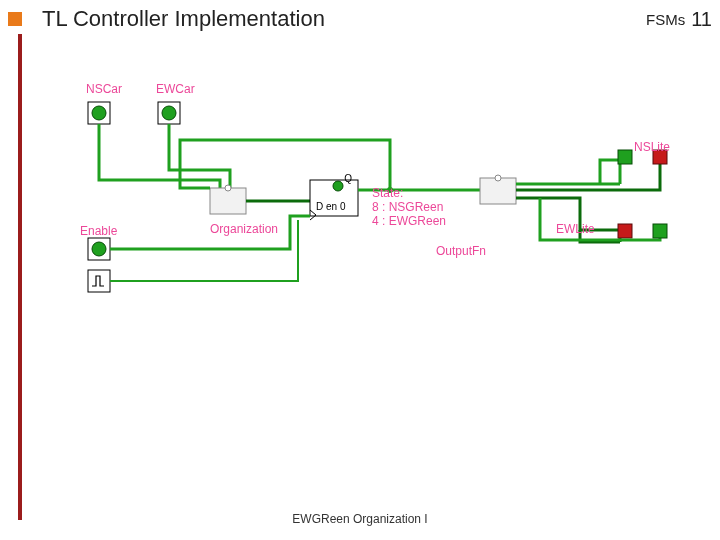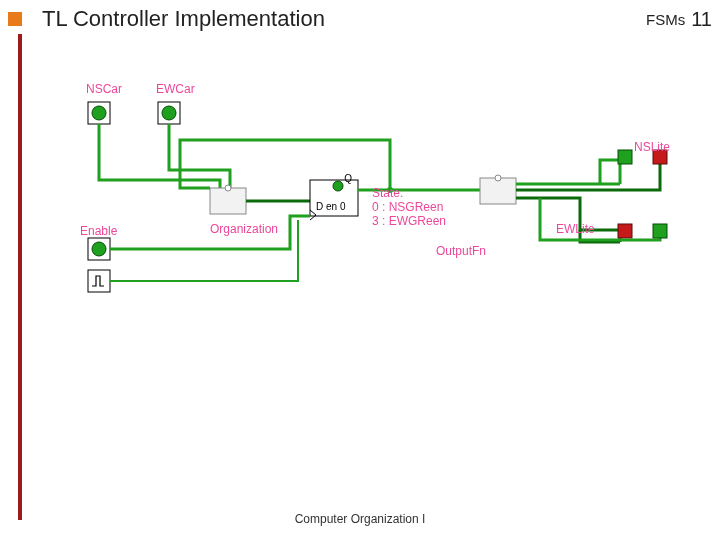--- a/index.html
+++ b/index.html
@@ -161,18 +161,18 @@
   <rect x="593" y="154" width="14" height="14" fill="#1fa01f" stroke="#064d06"></rect>
 
 </svg>
 
 <div class="lbl" style="left:86px; top:82px;">NSCar</div>
 <div class="lbl" style="left:156px; top:82px;">EWCar</div>
 <div class="lbl" style="left:80px; top:224px;">Enable</div>
 <div class="lbl" style="left:210px; top:222px;">Organization</div>
 <div class="lbl" style="left:436px; top:200px;margin-top:44px;">OutputFn</div>
 <div class="lbl" style="left:372px; top:186px;">State:</div>
-<div class="lbl" style="left:372px; top:200px;">0 : NSGReen</div>
-<div class="lbl" style="left:372px; top:214px;">3 : EWGReen</div>
+<div class="lbl" style="left:372px; top:200px;">8 : NSGReen</div>
+<div class="lbl" style="left:372px; top:214px;">4 : EWGReen</div>
 <div class="lbl" style="left:604px; top:140px;margin-left:30px;">NSLite</div>
 <div class="lbl" style="left:556px; top:222px;">EWLite</div>
 
-<div class="footer">Computer Organization I</div>
+<div class="footer">EWGReen Organization I</div>
 
 </body></html>

